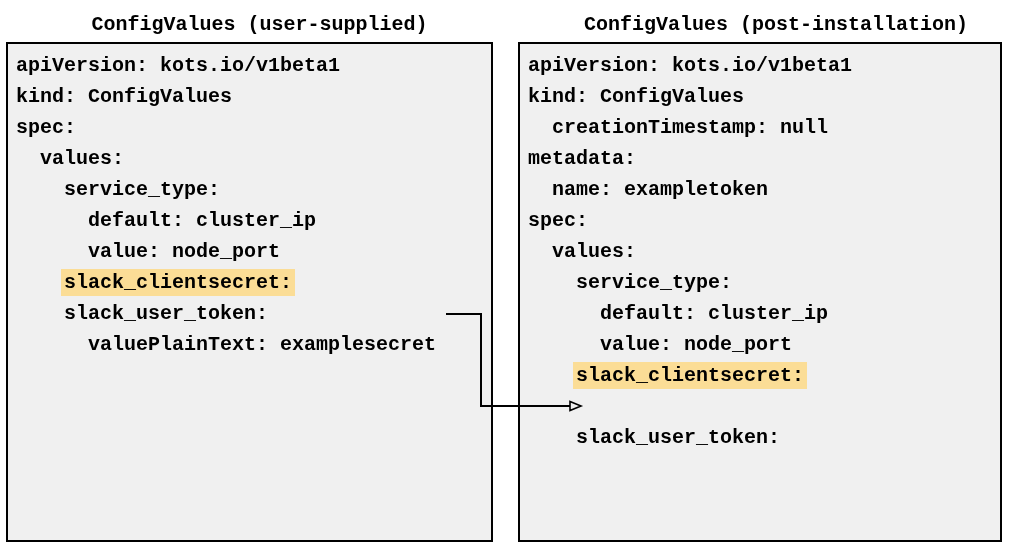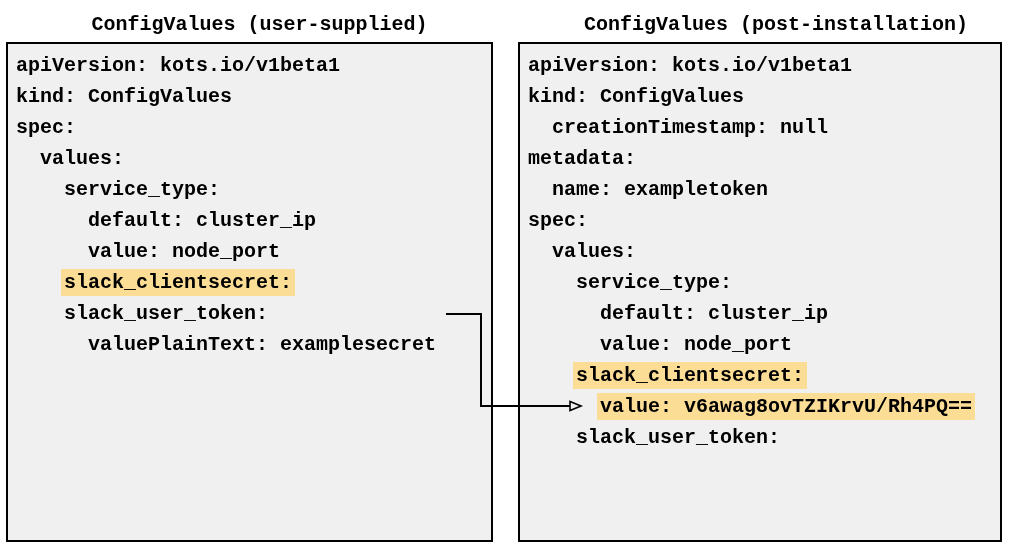--- a/index.html
+++ b/index.html
@@ -90,21 +90,21 @@
         <div class="line"><span></span><span>kind: ConfigValues</span></div>
         <div class="line"><span>  </span><span>creationTimestamp: null</span></div>
         <div class="line"><span></span><span>metadata:</span></div>
         <div class="line"><span>  </span><span>name: exampletoken</span></div>
         <div class="line"><span></span><span>spec:</span></div>
         <div class="line"><span>  </span><span>values:</span></div>
         <div class="line"><span>    </span><span>service_type:</span></div>
         <div class="line"><span>      </span><span>default: cluster_ip</span></div>
         <div class="line"><span>      </span><span>value: node_port</span></div>
         <div class="line"><span>    </span><span class="hl">slack_clientsecret:</span></div>
-        <div class="line"><span>      </span><span class="hl">value: v6awag8ovTZIKrvU/Rh4PQ==</span></div>
+        <div class="line"><span>      </span></div>
         <div class="line"><span>    </span><span>slack_user_token:</span></div>
         <div class="line"><span>      </span></div>
       </div>
   </div>
 
   <svg class="arrow-overlay" viewBox="0 0 1019 559" xmlns="http://www.w3.org/2000/svg">
     <path d="M 446 314 L 481 314 L 481 406 L 570 406" fill="none" stroke="#000000" stroke-width="2"></path>
     <polygon points="570,401.5 581,406 570,410.5" fill="none" stroke="#000000" stroke-width="1.6"></polygon>
   </svg>
 

